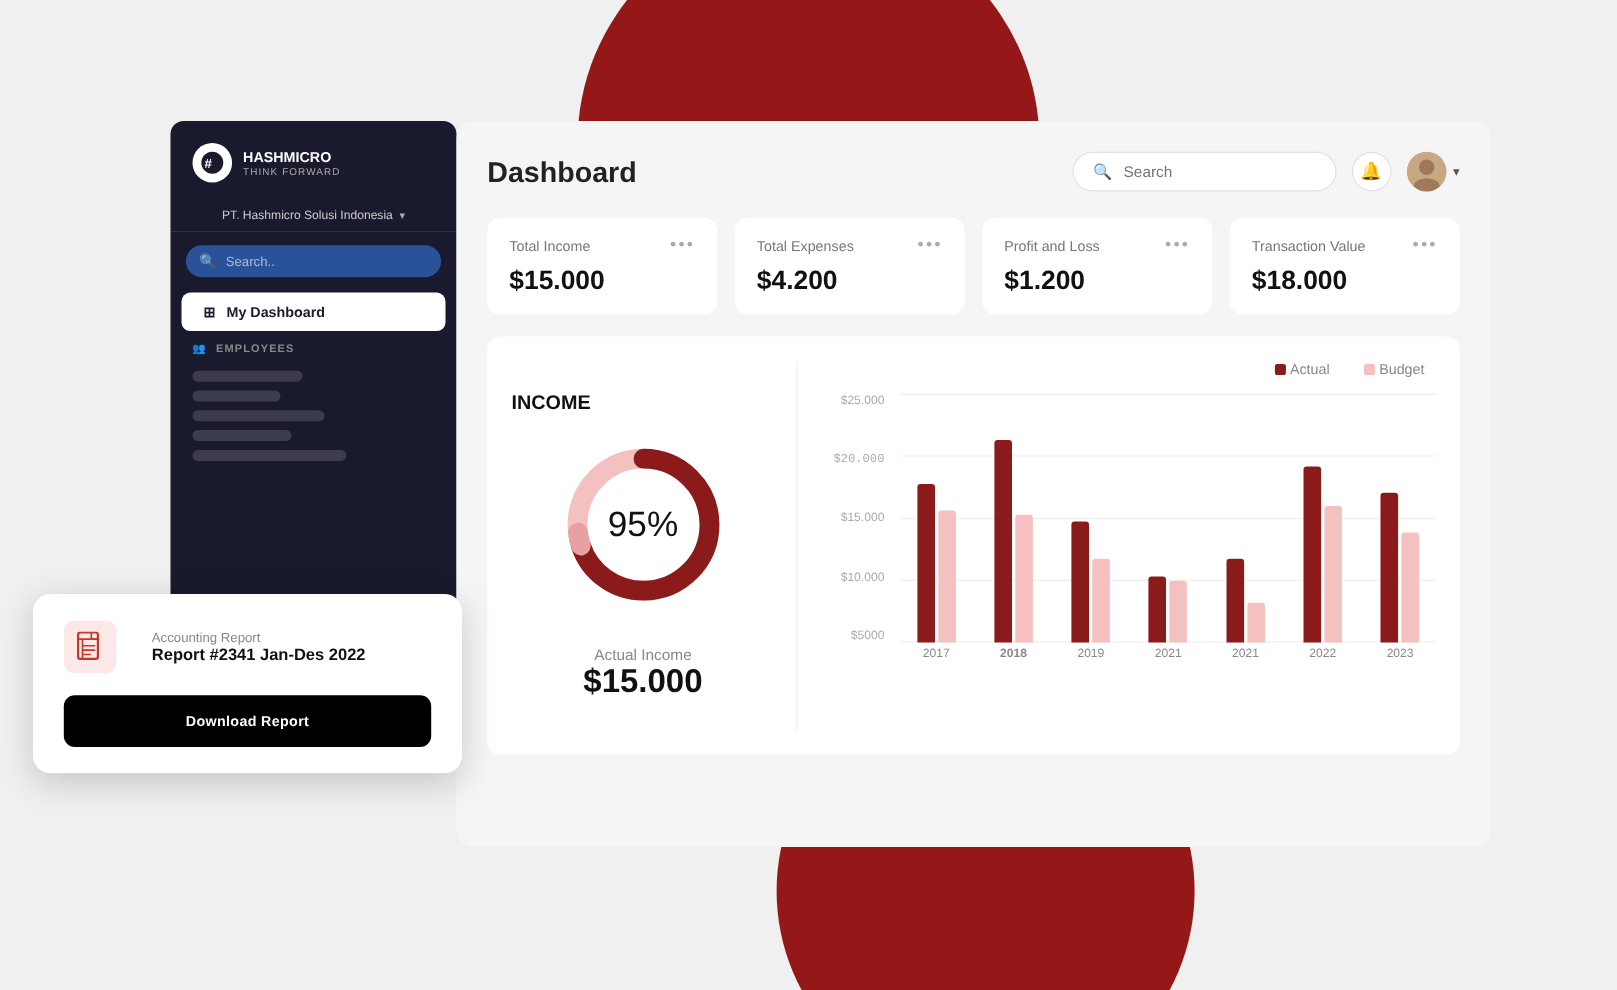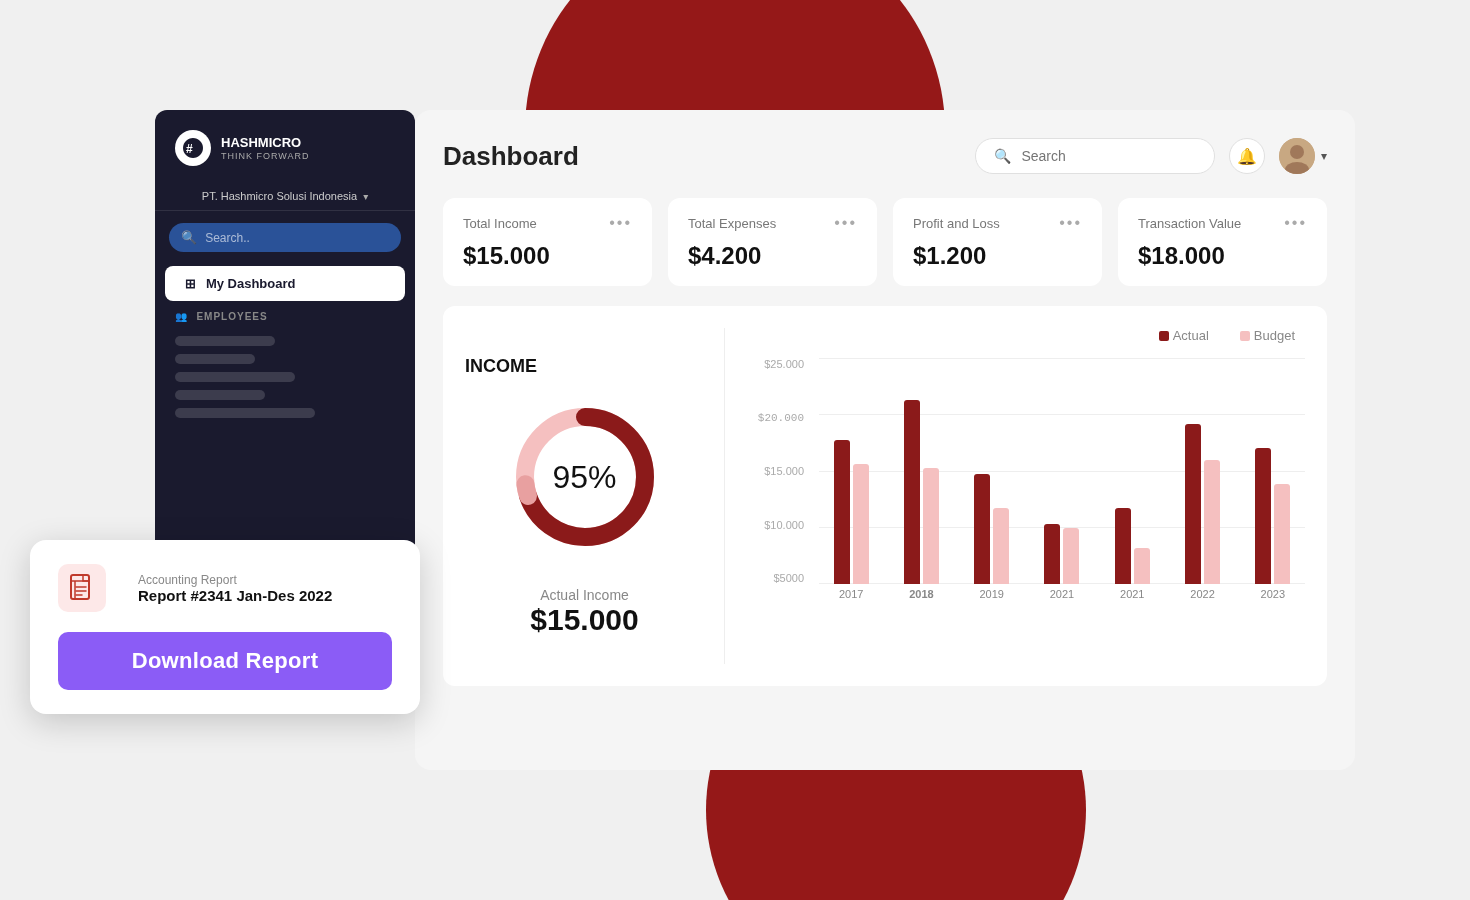--- a/index.html
+++ b/index.html
@@ -378,26 +378,26 @@
       justify-content: center;
       font-size: 22px;
       color: #c0392b;
       flex-shrink: 0;
     }
     .report-file-info { display: flex; flex-direction: column; }
     .report-file-type { font-size: 12px; color: #888; }
     .report-file-name { font-size: 15px; font-weight: 700; color: #111; }
     .download-btn {
       width: 100%;
-      background: #8b5cf6;
+      background: #000000;
       color: white;
       border: none;
       border-radius: 10px;
       padding: 16px;
-      font-size: 22px;
+      font-size: 13px;
       font-weight: 700;
       cursor: pointer;
       letter-spacing: 0.3px;
     }
   </style>
 </head>
 <body>
 
 <div class="deco-circle-top"></div>
 <div class="deco-circle-bottom"></div>

